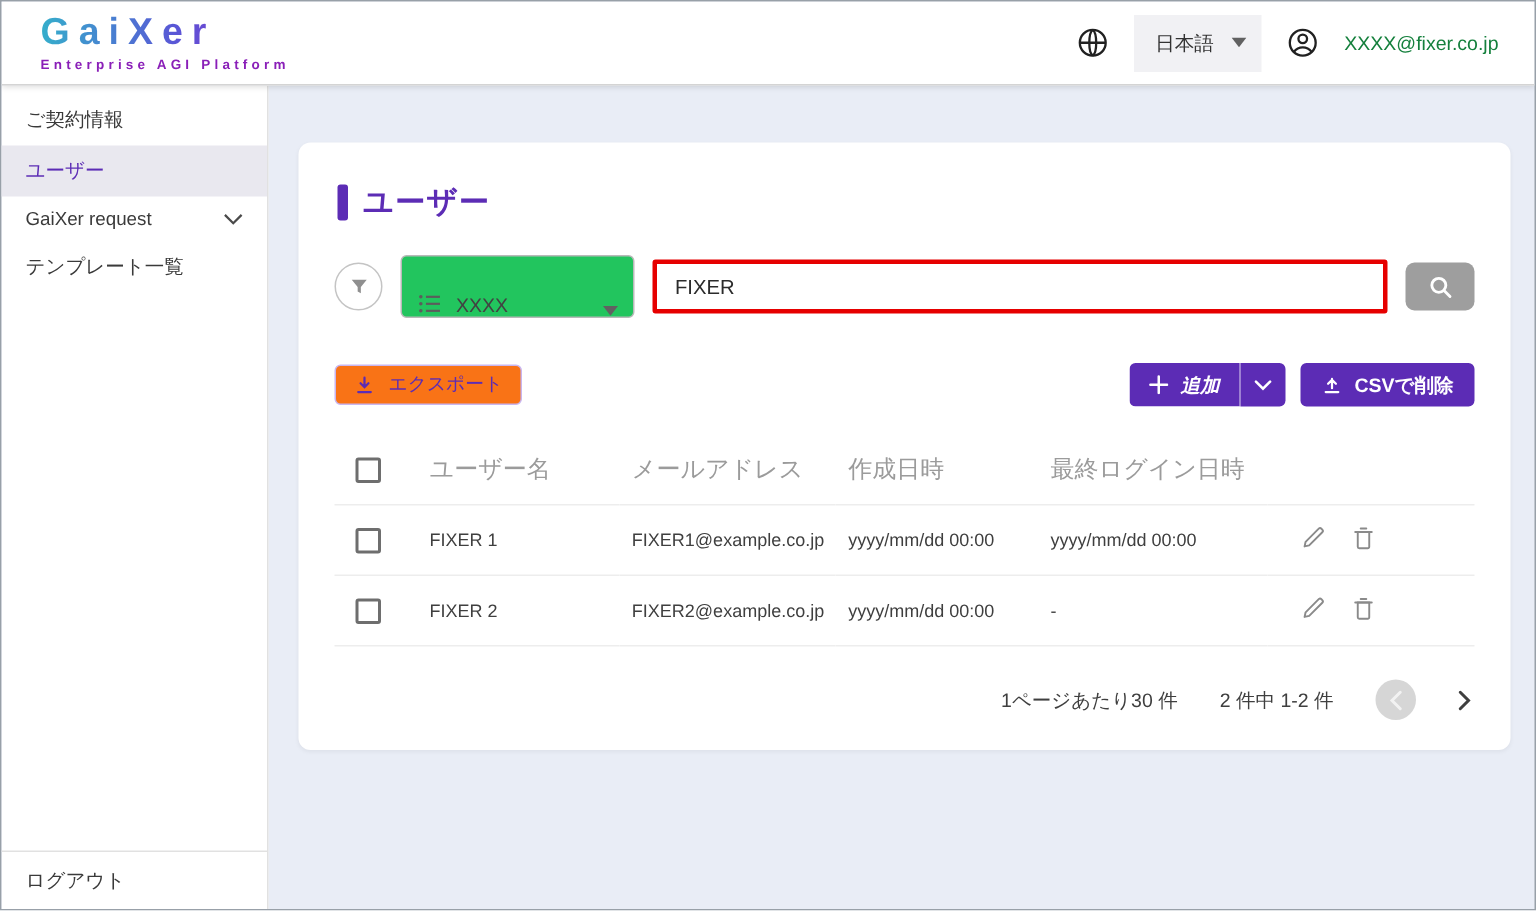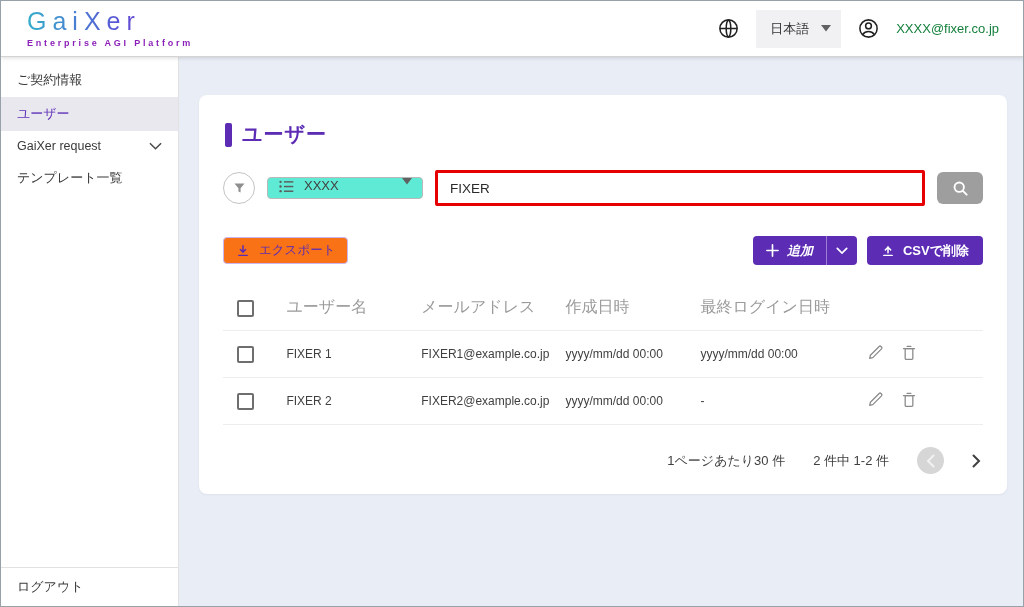--- a/index.html
+++ b/index.html
@@ -3,21 +3,21 @@
 <meta charset="utf-8">
 <style>
   * { margin:0; padding:0; box-sizing:border-box; }
   html,body { width:1024px; height:607px; }
   body { font-family:"Liberation Sans","DejaVu Sans",sans-serif; background:#fff; }
   .page { width:1024px; height:607px; border:1px solid #98a0a8; background:#E9EDF6; display:flex; flex-direction:column; overflow:hidden; }
 
   
   .hdr { height:56px; background:#fff; border-bottom:1px solid #d4d4d4; box-shadow:0 1px 4px rgba(0,0,0,.14);
          display:flex; align-items:center; justify-content:space-between; padding:0 24px 0 26px; position:relative; z-index:3; flex:none; }
-  .logo-text { font-size:25px; font-weight:400; letter-spacing:6px; line-height:1;
+  .logo-text { font-size:25px; font-weight:700; letter-spacing:6px; line-height:1;
                background:linear-gradient(90deg, var(--logo-gradient-start), var(--logo-gradient-mid) 55%, var(--logo-gradient-end));
                -webkit-background-clip:text; background-clip:text; color:transparent; }
   .logo-tagline { font-size:9px; font-weight:700; letter-spacing:2.8px; color:var(--tagline); margin-top:4px; }
   .hdr-right { display:flex; align-items:center; gap:16px; }
   .lang-select { background:#F1F1F4; height:38px; padding:0 10px 0 14px; display:flex; align-items:center; gap:12px;
                  font-size:13px; color:#333; cursor:pointer; }
   .user-email { font-size:13px; color:#15803d; }
   .icon { display:inline-flex; align-items:center; justify-content:center; flex:none; }
 
   
@@ -32,22 +32,22 @@
   main { flex:1; padding:38px 18px 0 20px; }
   .card { background:#fff; border-radius:8px; width:808px; min-height:338px; padding:20px 24px 12px; box-shadow:0 1px 3px rgba(0,0,0,.05); }
 
   .title-row { display:flex; align-items:center; gap:10px; margin:6px 0 0 2px; }
   .title-bar { width:7px; height:24px; background:var(--accent); border-radius:2px; }
   .page-title { font-size:20px; color:var(--accent); font-weight:700; letter-spacing:1px; }
 
   
   .filter-row { display:flex; align-items:center; margin-top:22px; gap:12px; }
   .funnel-circle { width:32px; height:32px; border:1.5px solid #c4c4c4; border-radius:50%; display:flex; align-items:center; justify-content:center; cursor:pointer; }
-  .attr-dropdown { width:156px; height:22px; border:1px solid #b9b9b9; border-radius:4px; display:flex; align-items:flex-start; gap:9px;
-                   padding:0 10px; font-size:13px; color:#424242; cursor:pointer; background:#5eead4; }
+  .attr-dropdown { width:156px; height:42px; border:1px solid #b9b9b9; border-radius:4px; display:flex; align-items:flex-end; gap:9px;
+                   padding:0 10px; font-size:13px; color:#424242; cursor:pointer; background:#22c55e; }
   .attr-dropdown .caret { margin-left:auto; }
   .search-input { flex:1; height:36px; border:3px solid var(--highlight); border-radius:2px; padding:0 12px; font-size:13.5px; color:#2b2b2b;
                   font-family:inherit; outline:none; min-width:0; }
   .search-btn { width:46px; height:32px; background:#9e9e9e; border:none; border-radius:6px; display:flex; align-items:center; justify-content:center; cursor:pointer; }
 
   
   .toolbar-row { display:flex; justify-content:space-between; align-items:center; margin-top:30px; }
   .export-btn { display:flex; align-items:center; gap:9px; border:1px solid #c9b6f0; background:#f97316; color:var(--accent);
                 font-size:12.5px; height:27px; padding:0 12px; border-radius:4px; cursor:pointer; font-family:inherit; }
   .toolbar-right { display:flex; gap:10px; align-items:center; }

